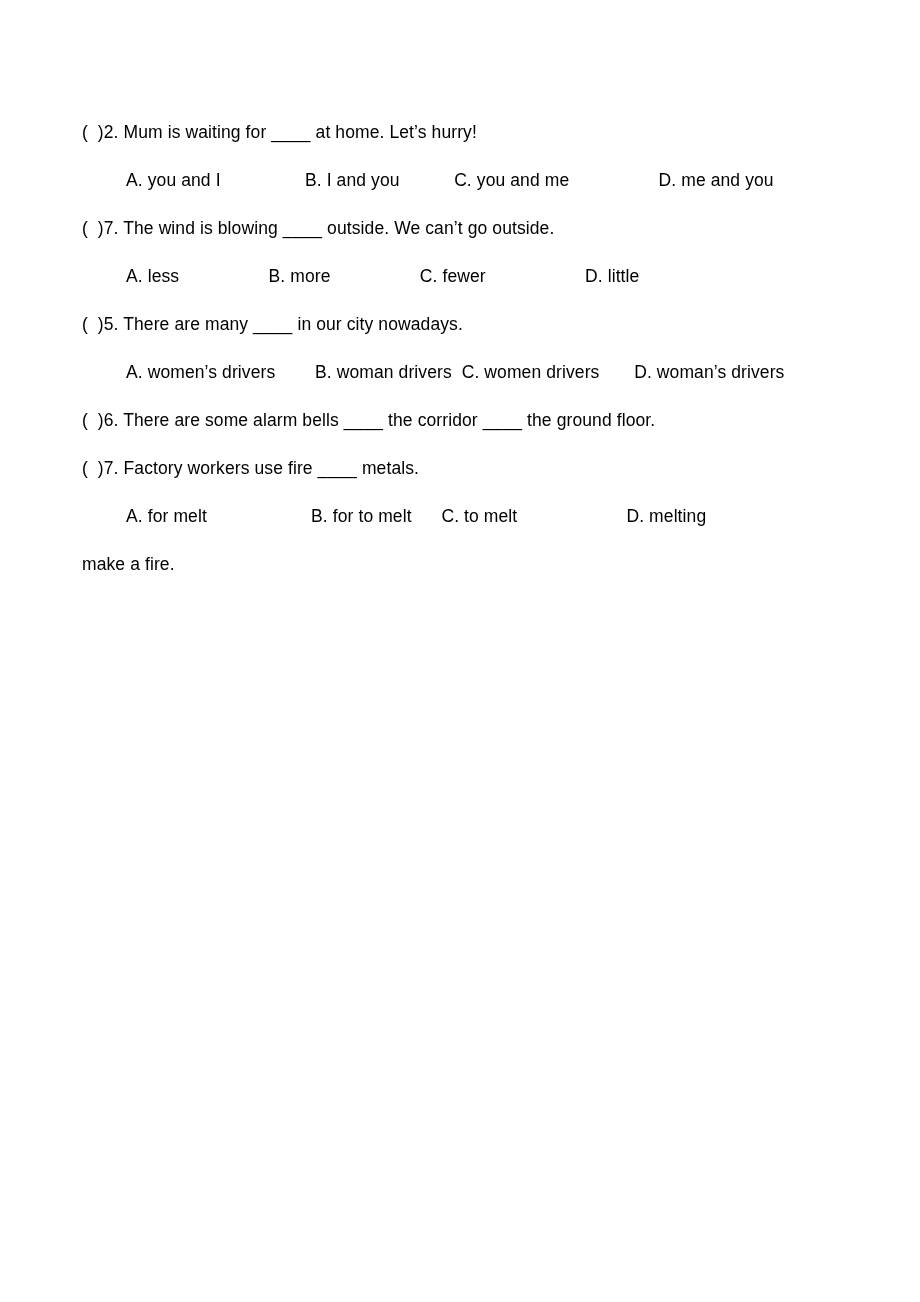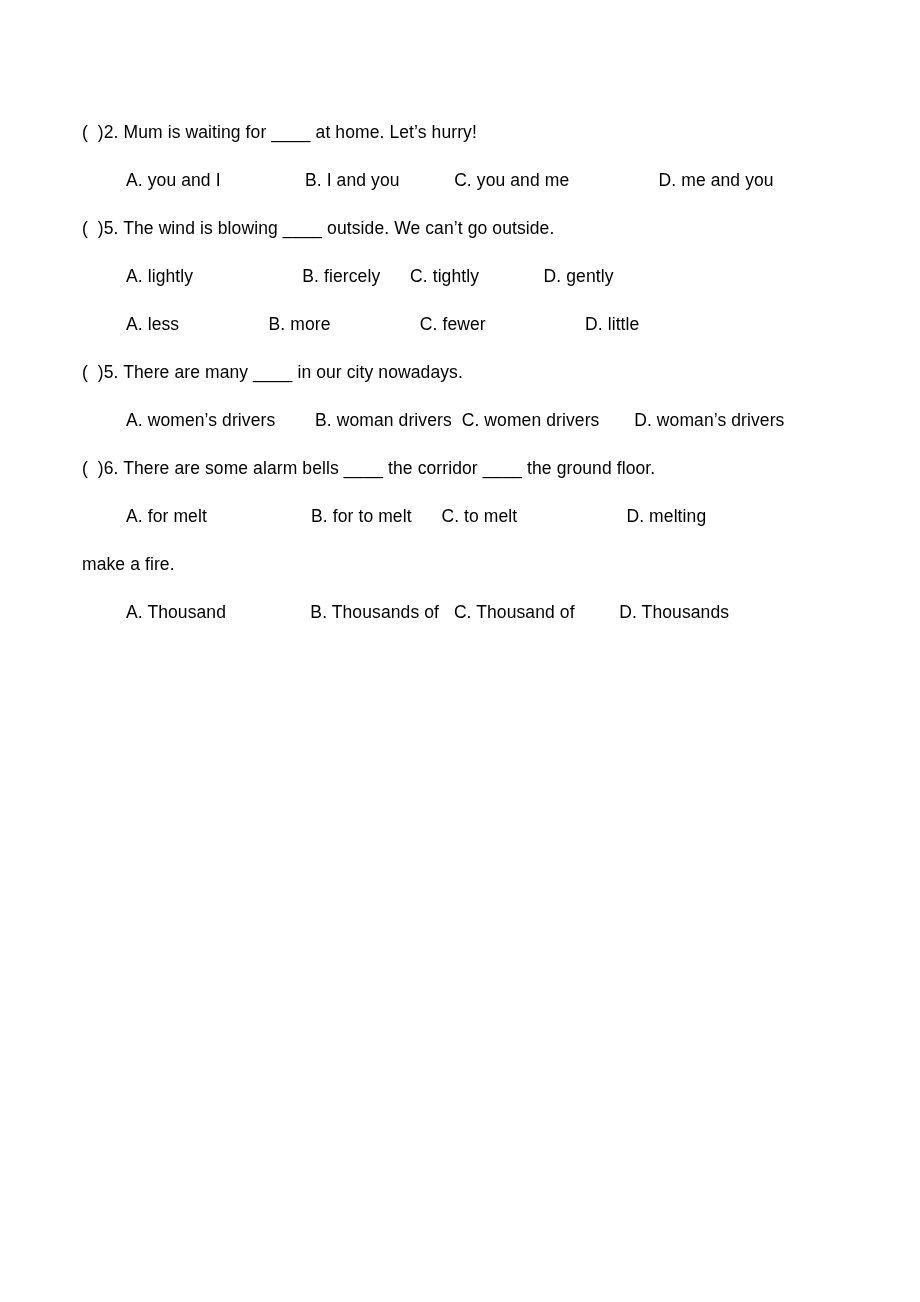--- a/index.html
+++ b/index.html
@@ -51,42 +51,41 @@
 <body>
 
 <div class="page">
 
   <div class="q-block">
     <div class="stem justify-stem">(  )2. Mum is waiting for ____ at home. Let’s hurry!</div>
     <div class="choices">A. you and I                 B. I and you           C. you and me                  D. me and you</div>
   </div>
 
   <div class="q-block">
-    <div class="stem justify-stem">(  )5. The wind is blowing ____ outside. We can’t go outside.</div>
-    <div class="choices">A. lightly                      B. fiercely      C. tightly             D. gently</div>
+    <div class="stem justify-stem">(  )7. The wind is blowing ____ outside. We can’t go outside.</div>
   </div>
 
   <div class="q-block">
     <div class="choices">A. less                  B. more                  C. fewer                    D. little</div>
   </div>
 
   <div class="q-block">
     <div class="stem justify-stem">(  )5. There are many ____ in our city nowadays.</div>
     <div class="choices">A. women’s drivers        B. woman drivers  C. women drivers       D. woman’s drivers</div>
   </div>
 
   <div class="q-block">
     <div class="stem justify-stem">(  )6. There are some alarm bells ____ the corridor ____ the ground floor.</div>
   </div>
 
   <div class="q-block">
+    <div class="stem justify-stem">(  )7. Factory workers use fire ____ metals.</div>
     <div class="choices">A. for melt                     B. for to melt      C. to melt                      D. melting</div>
   </div>
 
   <div class="q-block">
     <div class="cont">make a fire.</div>
-    <div class="choices">A. Thousand                 B. Thousands of   C. Thousand of         D. Thousands</div>
   </div>
 
 
 
 
 </div>
 
 </body></html>

